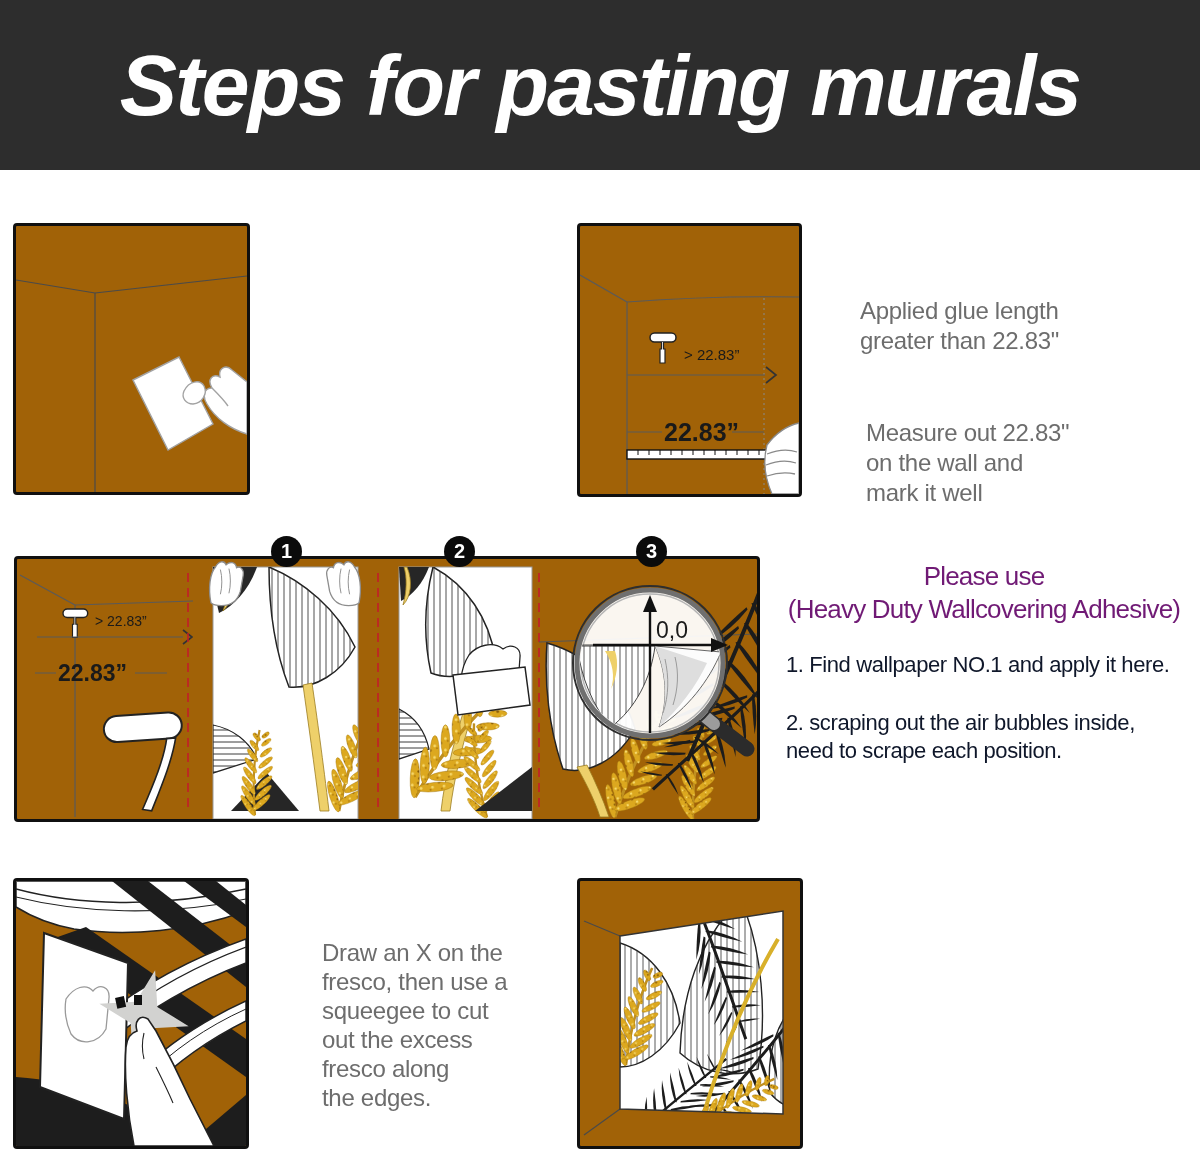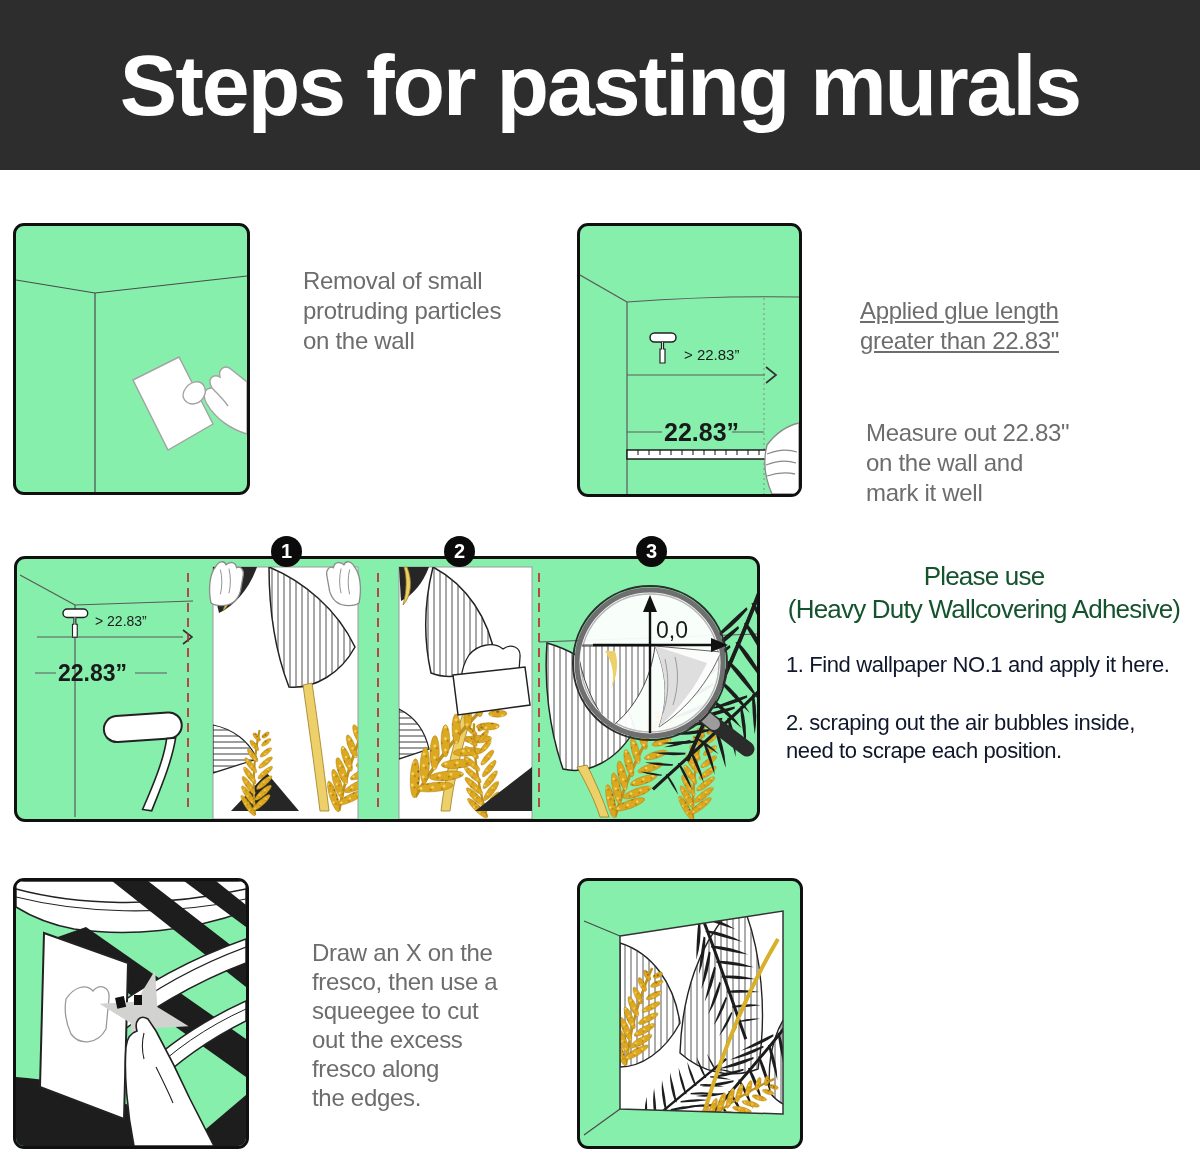--- a/index.html
+++ b/index.html
@@ -1,29 +1,29 @@
 <!DOCTYPE html>
 <html><head>
 <meta charset="utf-8">
 <style>
   html,body{margin:0;padding:0;background:#fff;}
   .page{position:relative;width:1200px;height:1152px;background:#fff;overflow:hidden;
         font-family:"Liberation Sans",sans-serif;}
   .banner{position:absolute;left:0;top:0;width:1200px;height:170px;background:#2d2d2d;
           display:flex;align-items:center;justify-content:center;}
   .banner h1{margin:0;color:#ffffff;font-size:86px;font-weight:bold;letter-spacing:-2px;
-             font-family:"Liberation Sans",sans-serif;}
-  .ibox{position:absolute;background:#86efac;border:3px solid #101010;border-radius:11px;
+             font-family:"Liberation Sans",sans-serif;font-style:italic;}
+  .ibox{position:absolute;background:#a16207;border:3px solid #101010;border-radius:4px;
         overflow:hidden;box-sizing:border-box;}
   .ibox svg{display:block;width:100%;height:100%;}
   .cap{position:absolute;color:#6d6d6d;white-space:pre-line;font-size:24px;line-height:30px;
        letter-spacing:-0.3px;}
   .cap4{line-height:29px;}
   .cap5{line-height:27px;}
-  .note{position:absolute;left:772px;top:534px;width:424px;text-align:center;color:#14532d;
+  .note{position:absolute;left:772px;top:534px;width:424px;text-align:center;color:#701a75;
         font-size:26px;line-height:33px;letter-spacing:-0.8px;white-space:pre-line;}
   .item{position:absolute;left:786px;color:#0f172a;font-size:22px;line-height:28px;
         letter-spacing:-0.4px;white-space:pre-line;}
   .badge{position:absolute;width:31px;height:31px;border-radius:50%;background:#0b0b0b;
          color:#fff;font-weight:bold;font-size:20px;display:flex;align-items:center;
          justify-content:center;z-index:6;}
   .dlabel{fill:#1a1a1a;font-family:"Liberation Sans",sans-serif;}
 </style>
 </head>
 <body>
@@ -110,23 +110,20 @@
           <path d="M79,67 L79,266"></path>
       </g>
       <g stroke="#a3a3a3" stroke-width="1.4" fill="#fff">
         <path d="M117,154 L163,131 L197,198 L152,224 Z"></path>
         <path d="M231,208 C214,203 199,192 191,178 C186,170 188,162 196,162 C191,154 196,147 204,151 C202,142 210,138 216,144 L231,156 Z"></path>
         <path d="M168,165 C173,155 184,153 188,160 C192,168 186,177 177,178 C170,178 165,172 168,165 Z"></path>
         <path d="M196,162 C202,168 208,174 212,180" fill="none"></path>
       </g>
     </svg>
   </div>
-  <p class="cap" style="left:303px;top:242px;">Removal of small
-protruding particles
-on the wall</p>
 
   <div class="ibox" style="left:577px;top:223px;width:225px;height:274px;">
     <svg viewBox="0 0 219 268">
       <g stroke="#5a5a5a" stroke-width="1.2" fill="none">
         <path d="M0,49 L47,76"></path>
           <path d="M47,76 L47,268"></path>
           <path d="M47,76 C100,72 160,70 219,71"></path>
       </g>
       <line x1="184" y1="72" x2="184" y2="268" stroke="#8a8a8a" stroke-width="1" stroke-dasharray="2,3"></line>
       <use href="#miniroller" transform="translate(70,107)"></use>
@@ -141,21 +138,21 @@
         <path d="M58,224v5M69,224v5M80,224v5M91,224v5M102,224v5M113,224v5M124,224v5M135,224v5M146,224v5M157,224v5M168,224v5M179,224v5" stroke="#111" stroke-width="1"></path>
       </g>
       <g stroke="#8a8a8a" fill="#fff" stroke-width="1.3">
         <path d="M187,219 C196,207 206,200 219,197 L219,268 L192,268 C185,252 183,234 187,219 Z"></path>
         <path d="M187,228 C197,224 208,223 217,226" fill="none"></path>
         <path d="M186,239 C196,235 207,234 216,237" fill="none"></path>
         <path d="M187,250 C196,247 206,246 215,248" fill="none"></path>
       </g>
     </svg>
   </div>
-  <p class="cap" style="left:860px;top:272px;text-decoration:underline;">Applied glue length
+  <p class="cap" style="left:860px;top:272px;">Applied glue length
 greater than 22.83"</p>
   <p class="cap" style="left:866px;top:394px;">Measure out 22.83"
 on the wall and
 mark it well</p>
 
   <div class="ibox" style="left:14px;top:556px;width:746px;height:266px;">
     <svg viewBox="0 0 740 260">
       <defs>
         <clipPath id="clipP1">
             <rect x="196" y="8" width="145" height="252"></rect>
@@ -296,21 +293,21 @@
       <rect x="100" y="116" width="9" height="11" fill="#111" transform="rotate(-12 104 121)"></rect>
       <rect x="118" y="114" width="8" height="10" fill="#111"></rect>
       <rect x="121" y="146" width="8" height="16" fill="#111"></rect>
       <g fill="#fff" stroke="#222" stroke-width="1.6">
         <path d="M121,150 C118,140 124,133 132,138 L140,150 C152,172 163,194 174,218 L198,265 L118,265 C111,230 108,192 110,166 C111,157 114,152 121,150 Z"></path>
         <path d="M128,152 C126,160 126,170 128,178" fill="none" stroke-width="1.1"></path>
         <path d="M140,186 C146,198 152,210 157,222" fill="none" stroke-width="1.1"></path>
       </g>
     </svg>
   </div>
-  <p class="cap cap4" style="left:312px;top:914px;">Draw an X on the
+  <p class="cap cap4" style="left:322px;top:914px;">Draw an X on the
 fresco, then use a
 squeegee to cut
 out the excess
 fresco along
 the edges.</p>
 
   <div class="ibox" style="left:577px;top:878px;width:226px;height:271px;">
     <svg viewBox="0 0 220 265">
       <defs>
         <clipPath id="clipMural">

